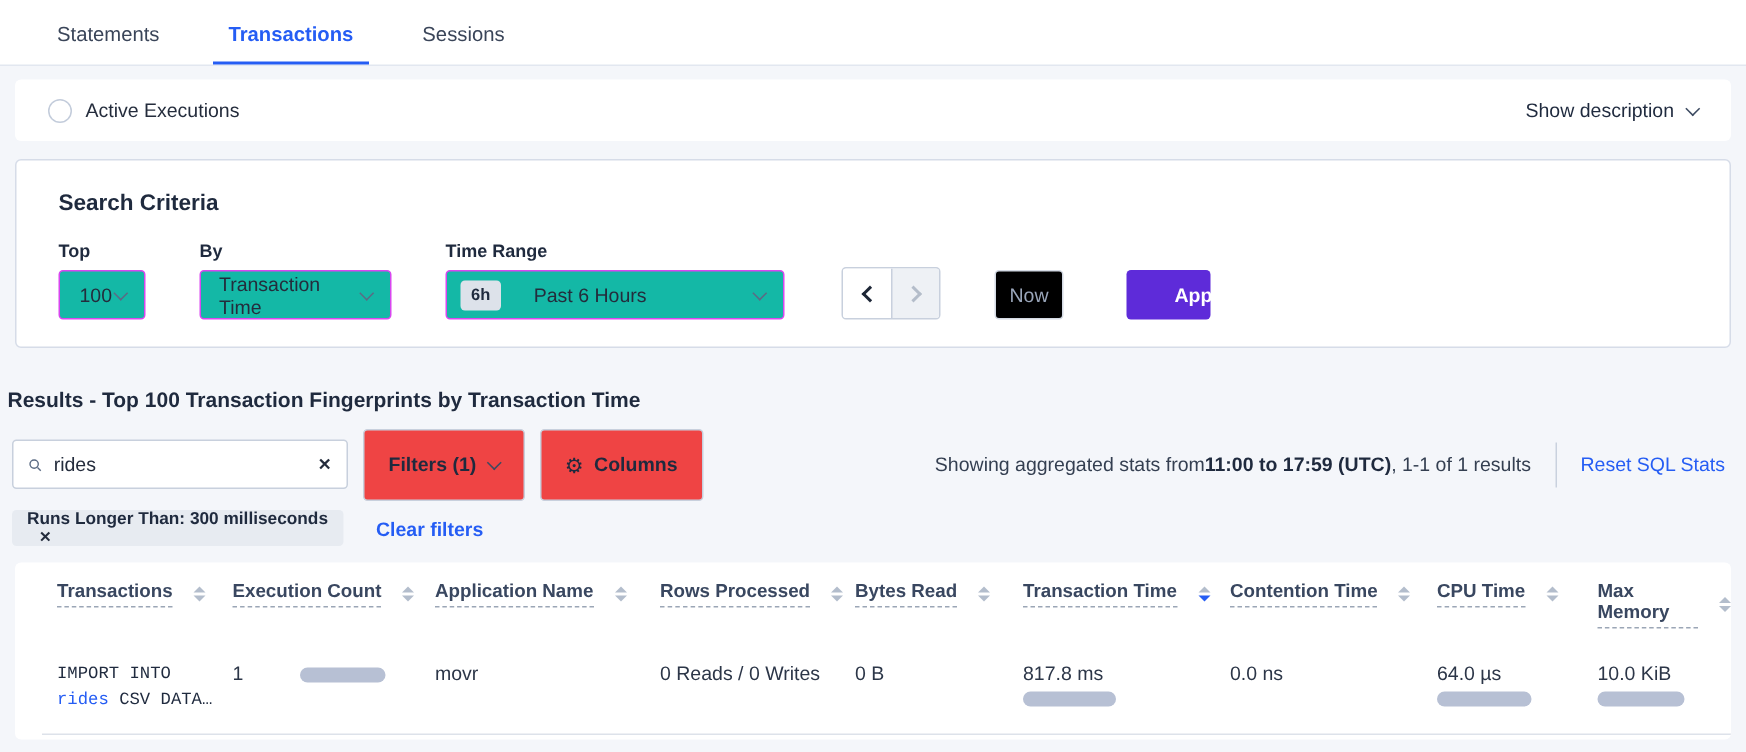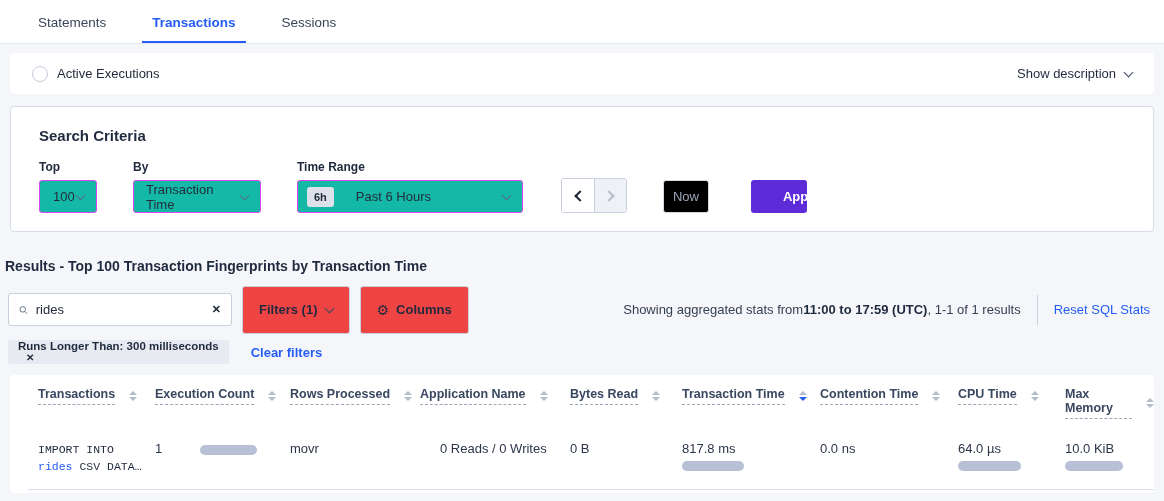--- a/index.html
+++ b/index.html
@@ -224,29 +224,29 @@
           <i class="down"></i>
         </span>
     </div>
     <div class="th c2">
       <span class="th-label">Execution Count</span>
       <span class="sort">
           <i class="up"></i>
           <i class="down"></i>
         </span>
     </div>
+    <div class="th c3">
+      <span class="th-label">Application Name</span>
+      <span class="sort">
+          <i class="up"></i>
+          <i class="down"></i>
+        </span>
+    </div>
     <div class="th c4">
       <span class="th-label">Rows Processed</span>
-      <span class="sort">
-          <i class="up"></i>
-          <i class="down"></i>
-        </span>
-    </div>
-    <div class="th c3">
-      <span class="th-label">Application Name</span>
       <span class="sort">
           <i class="up"></i>
           <i class="down"></i>
         </span>
     </div>
     <div class="th c5">
       <span class="th-label">Bytes Read</span>
       <span class="sort">
           <i class="up"></i>
           <i class="down"></i>

